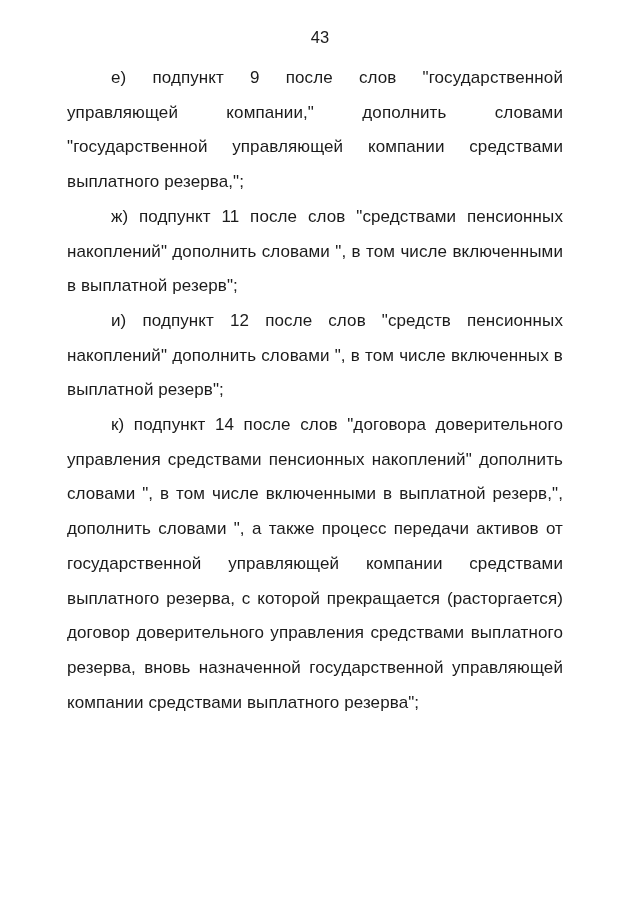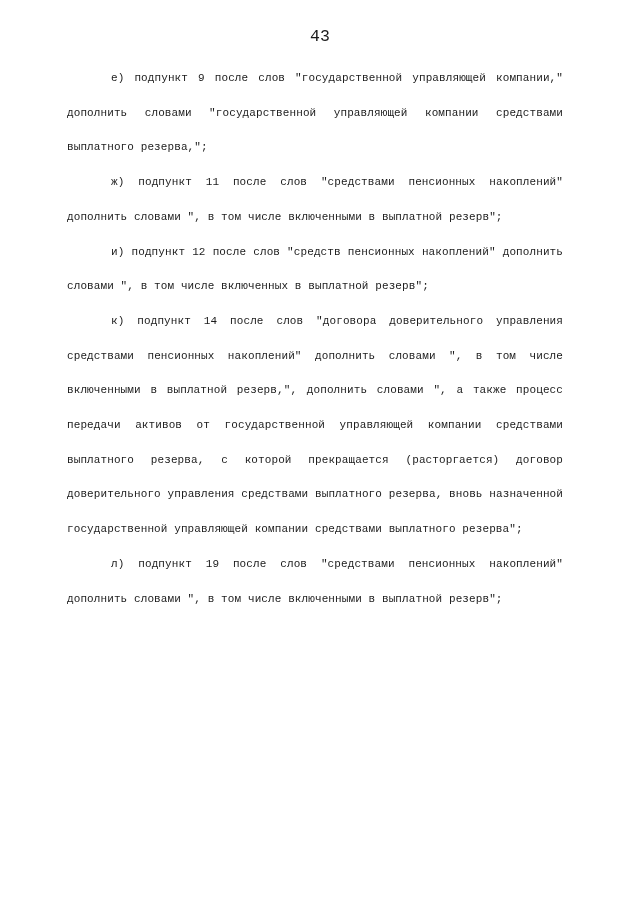--- a/index.html
+++ b/index.html
@@ -6,53 +6,52 @@
     margin: 0;
     padding: 0;
     background: #ffffff;
   }
   .page {
     position: relative;
     width: 640px;
     height: 905px;
     background: #ffffff;
     overflow: hidden;
-    font-family: Liberation Mono, monospace;
+    font-family: Liberation Sans, sans-serif;
     color: #1b1b1b;
   }
   .page-number {
     position: absolute;
     top: 27px;
     left: 0;
     width: 100%;
     text-align: center;
     font-size: 16.5px;
     line-height: 20px;
   }
   .content {
     position: absolute;
     top: 61px;
     left: 67px;
     width: 496px;
   }
   .para {
     margin: 0;
-    font-size: 11px;
+    font-size: 17px;
     line-height: 34.7px;
     text-align: justify;
     text-indent: 44px;
     letter-spacing: 0.1px;
   }
 </style>
 </head>
 <body>
 
 <div class="page">
   <div class="page-number">43</div>
 
   <div class="content">
     <p class="para">е) подпункт 9 после слов "государственной управляющей компании," дополнить словами "государственной управляющей компании средствами выплатного резерва,";</p>
     <p class="para">ж) подпункт 11 после слов "средствами пенсионных накоплений" дополнить словами ", в том числе включенными в выплатной резерв";</p>
     <p class="para">и) подпункт 12 после слов "средств пенсионных накоплений" дополнить словами ", в том числе включенных в выплатной резерв";</p>
     <p class="para">к) подпункт 14 после слов "договора доверительного управления средствами пенсионных накоплений" дополнить словами ", в том числе включенными в выплатной резерв,", дополнить словами ", а также процесс передачи активов от государственной управляющей компании средствами выплатного резерва, с которой прекращается (расторгается) договор доверительного управления средствами выплатного резерва, вновь назначенной государственной управляющей компании средствами выплатного резерва";</p>
-    <p class="para">л) подпункт 19 после слов "средствами пенсионных накоплений" дополнить словами ", в том числе включенными в выплатной резерв";</p>
   </div>
 </div>
 
 </body></html>

